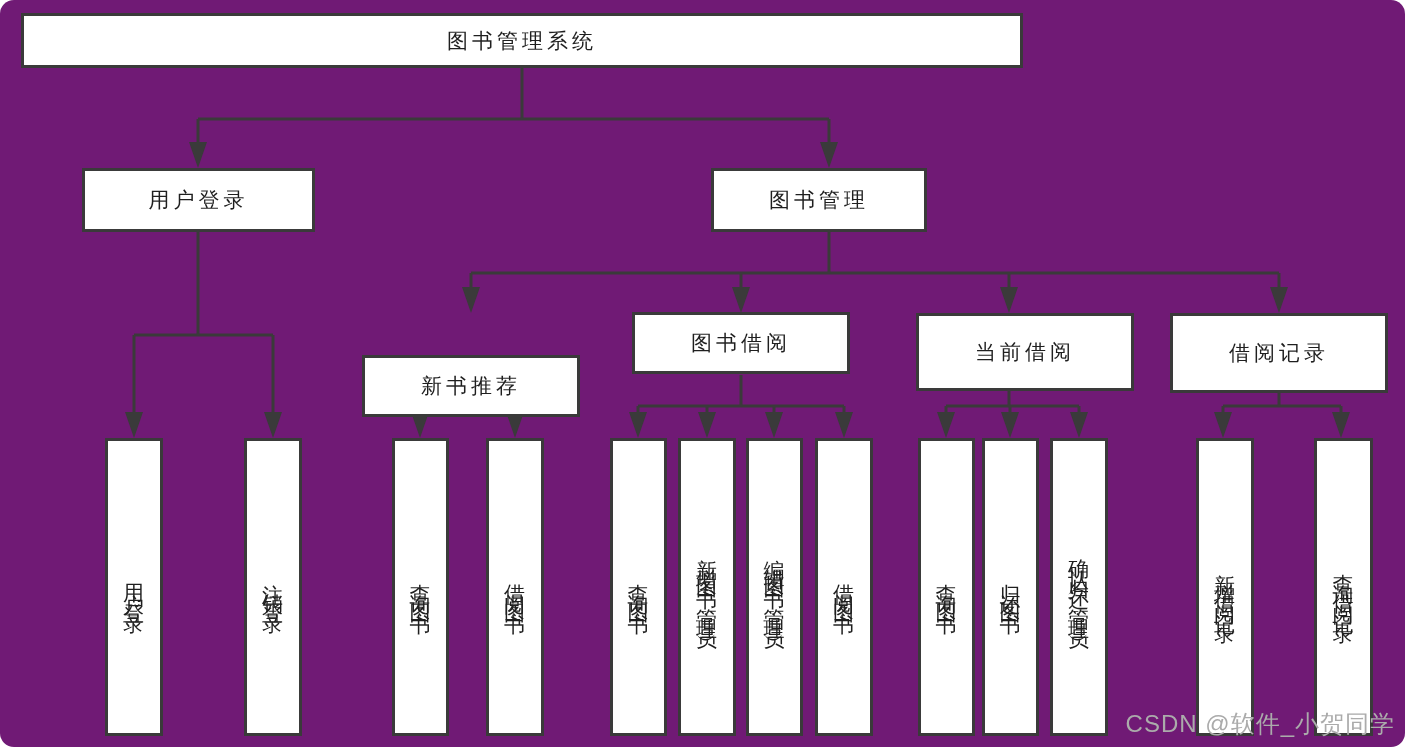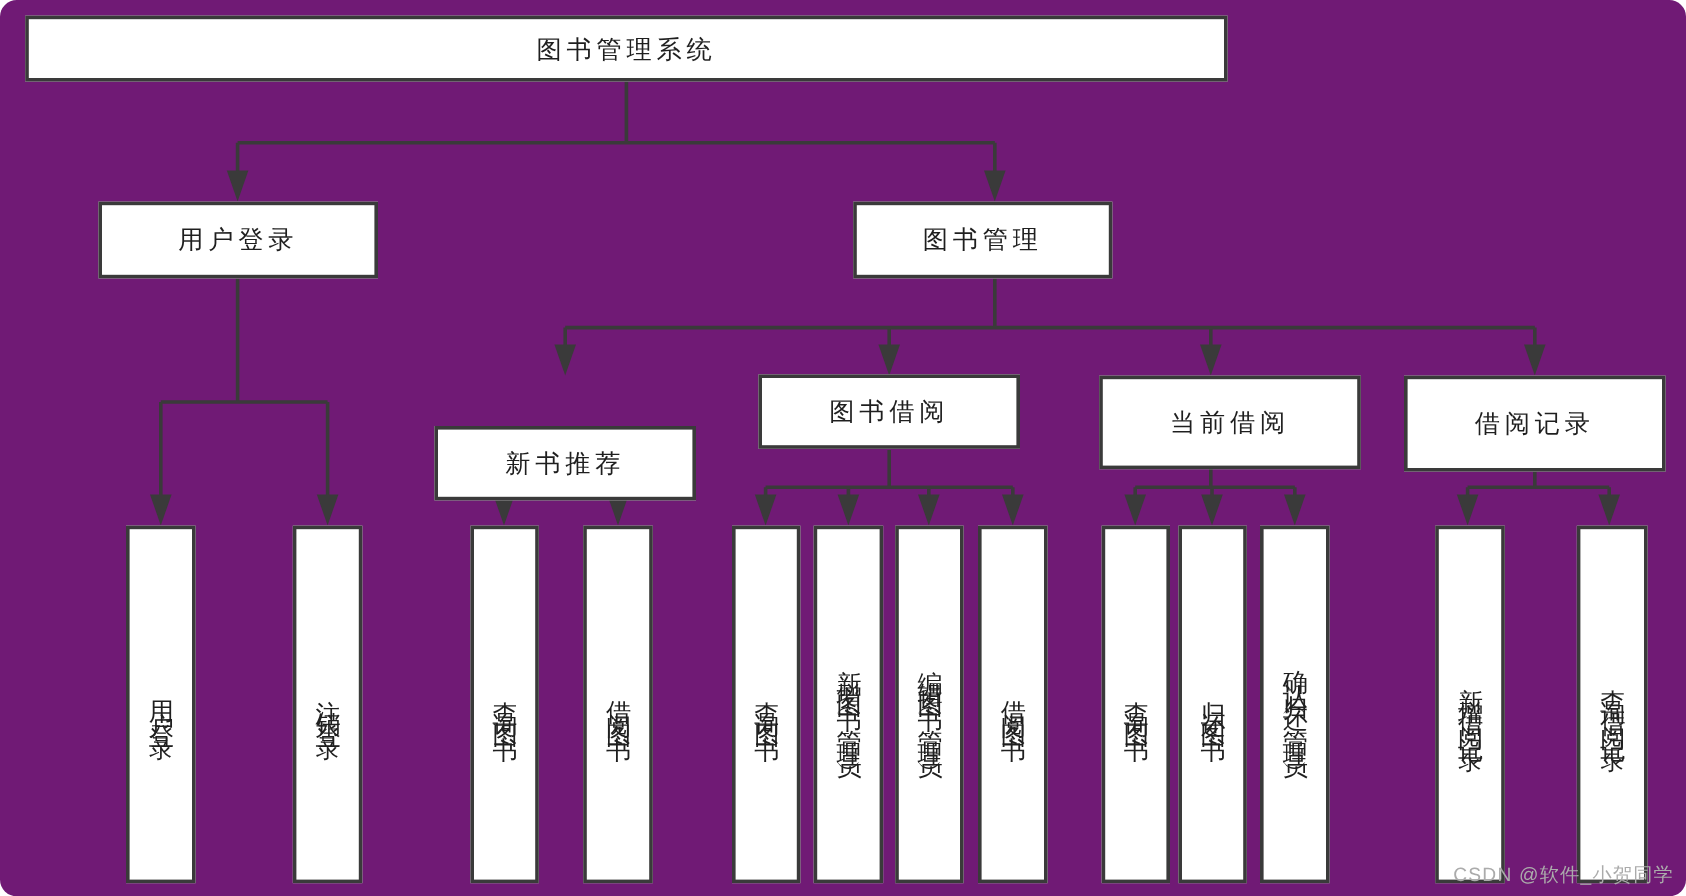--- a/index.html
+++ b/index.html
@@ -28,21 +28,21 @@
     writing-mode:vertical-rl;
     text-orientation:mixed;
     letter-spacing:10px;
     font-size:21px;
     line-height:1;
   }
   .watermark{
     position:absolute;
     right:10px;bottom:7px;
     color:#ababab;
-    font-size:16px;
+    font-size:24px;
     letter-spacing:1px;
     white-space:nowrap;
   }
 </style>
 </head>
 <body>
 
 <div class="stage">
 
   <svg class="wires" viewBox="0 0 1405 747">

